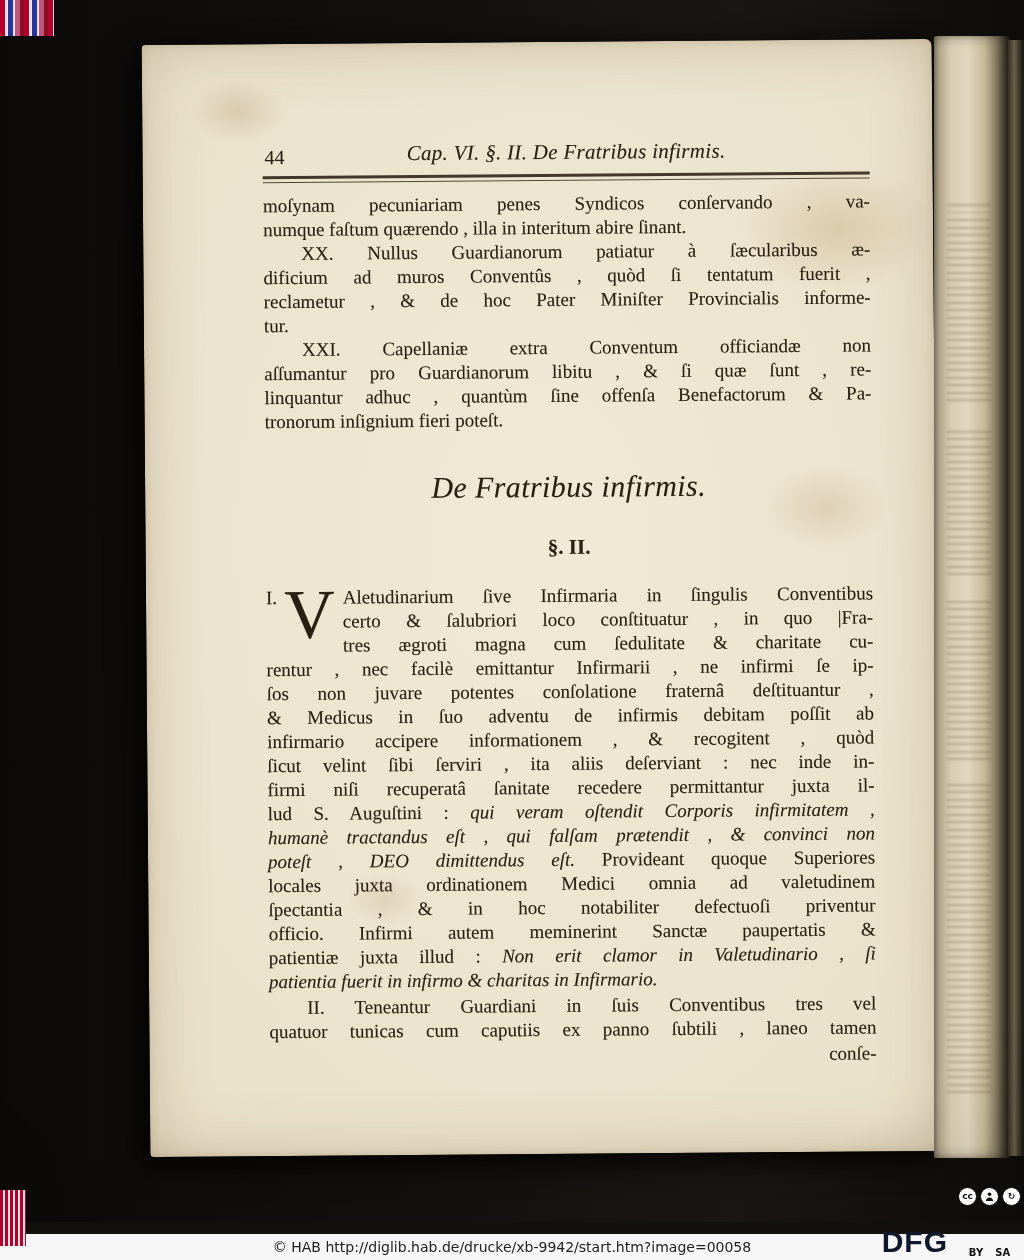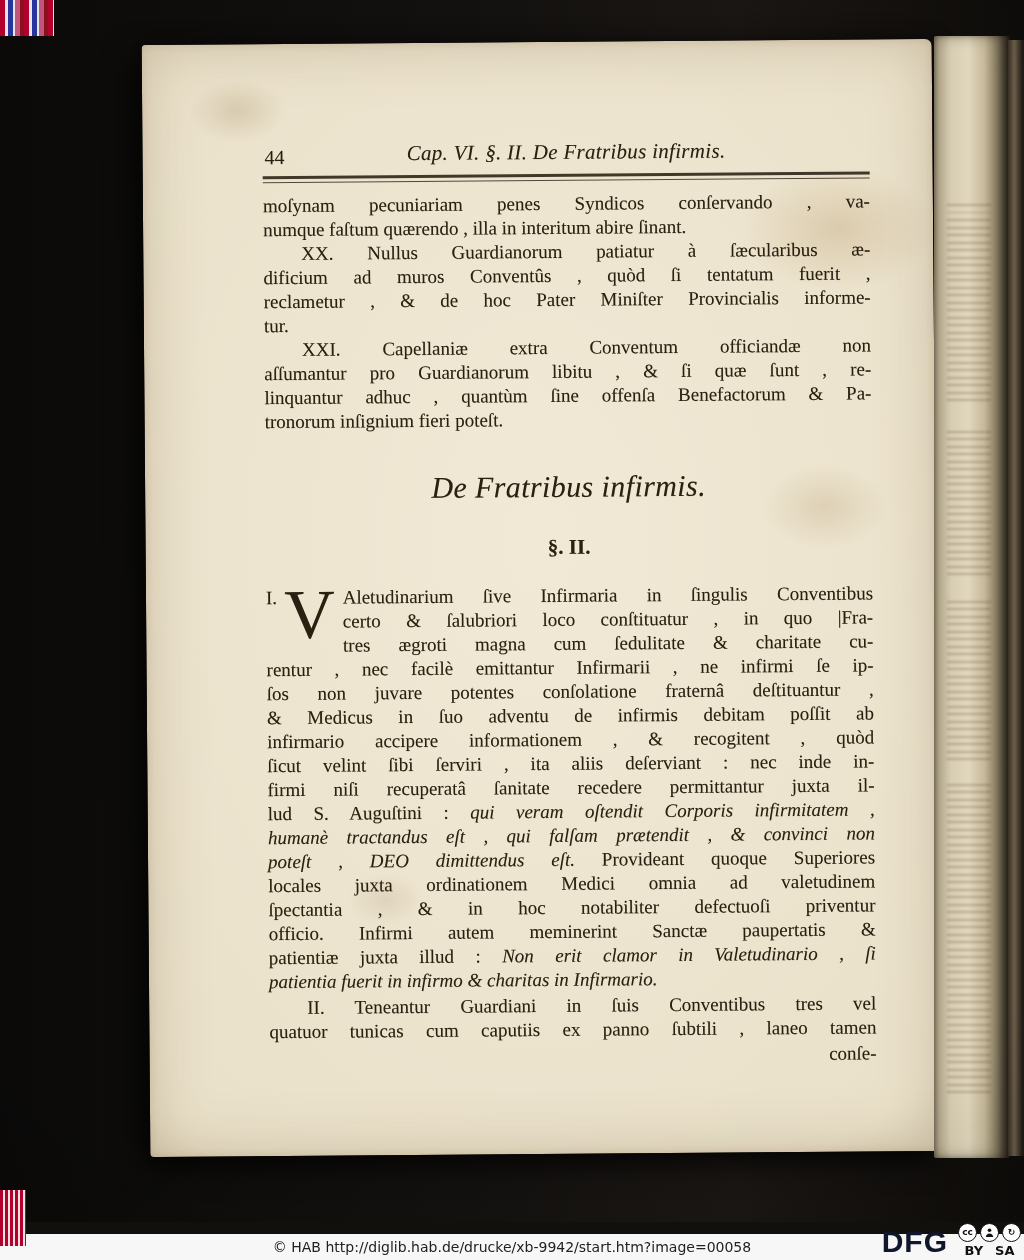--- a/index.html
+++ b/index.html
@@ -90,28 +90,28 @@
     font-family:"DejaVu Sans","Liberation Sans",sans-serif;z-index:5;
   }
   .footer-copy{
     position:absolute;left:50%;top:50%;transform:translate(-50%,-50%);
     font-size:14px;color:#222;white-space:nowrap;
   }
   .dfg{
     position:absolute;right:76px;bottom:1px;color:#0f172a;font-weight:bold;
     font-size:30px;letter-spacing:1px;font-family:"Liberation Sans",sans-serif;
   }
-  .cc-badges{position:absolute;right:3px;bottom:2px;display:flex;flex-direction:column;align-items:center;}
+  .cc-badges{position:absolute;right:3px;bottom:2px;display:flex;flex-direction:column;align-items:center;gap:40px;}
   .cc-row{display:flex;gap:3px;}
   .badge{
     width:19px;height:19px;border:1.6px solid #111;border-radius:50%;box-sizing:border-box;
     display:flex;align-items:center;justify-content:center;
     font-size:9px;font-weight:bold;color:#111;background:#fff;line-height:1;
   }
-  .cc-labels{display:flex;gap:12px;font-size:13px;font-weight:bold;color:#111;margin-top:1px;}
+  .cc-labels{display:flex;gap:12px;font-size:10px;font-weight:bold;color:#111;margin-top:1px;}
 </style>
 </head>
 <body>
 
 <div class="photo-area">
 
   <div class="page">
     <div class="page-inner">
 
       <div class="header-row">

